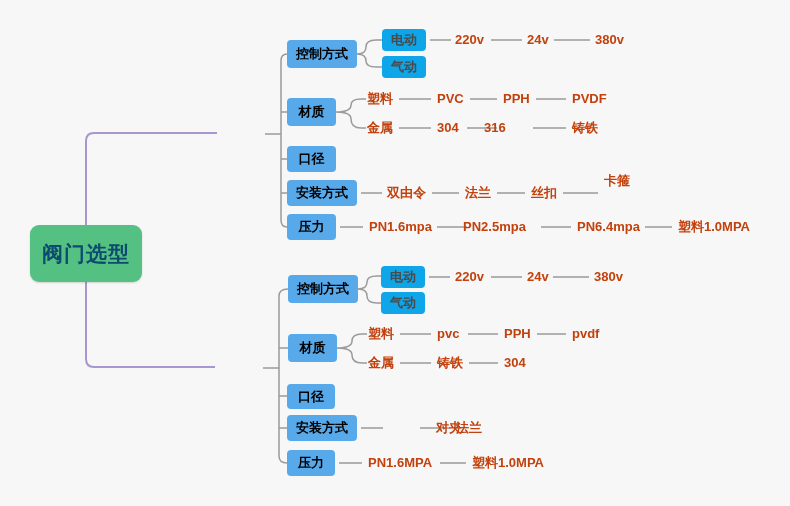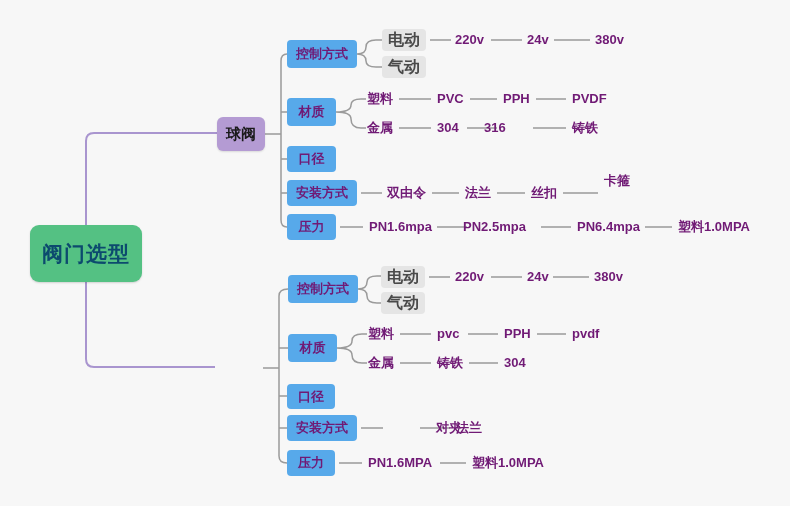--- a/index.html
+++ b/index.html
@@ -33,35 +33,35 @@
   .branch-node{
     background:#b49bd3;
     border-radius:6px;
     color:#1a1a1a;
     font-size:15px;
     box-shadow:0 1px 2px rgba(0,0,0,.12);
   }
   .topic-node{
     background:#57a9ea;
     border-radius:4px;
-    color:#701a75;
+    color:#000000;
     font-size:13px;
     font-family:Liberation Serif, serif;
   }
   .item-node{
-    background:#e5e5e5;
+    background:#0ea5e9;
     border-radius:4px;
     color:#4a4a4a;
-    font-size:16px;
+    font-size:13px;
   }
   .txt{
     position:absolute;
     height:18px;line-height:18px;
     font-size:13px;font-weight:bold;
-    color:#701a75;
+    color:#c2410c;
     white-space:nowrap;
     cursor:default;
   }
 </style>
 </head>
 <body>
 
 <div class="canvas">
 
   <svg width="790" height="506" aria-hidden="true">
@@ -96,21 +96,20 @@
                M337,348 Q352,348 352,355 Q352,363 362,363 L367,363
                M400,334 H431 M468,334 H498 M537,334 H566
                M400,363 H431 M469,363 H498
                M361,428 H383 M420,428 H450
                M339,463 H362 M440,463 H466" fill="none" stroke="#9b9b9b" stroke-width="1.5"></path>
     </g>
   </svg>
 
   <div class="node root-node" style="left:30px;top:225px;width:112px;height:57px;">阀门选型</div>
 
-  <div class="node branch-node" style="left:217px;top:117px;width:48px;height:34px;">球阀</div>
 
   <div class="node topic-node" style="left:287px;top:40px;width:70px;height:28px;">控制方式</div>
   <div class="node item-node" style="left:382px;top:29px;width:44px;height:22px;">电动</div>
   <div class="node item-node" style="left:382px;top:56px;width:44px;height:22px;">气动</div>
   <span class="txt" style="left:455px;top:31px;">220v</span>
   <span class="txt" style="left:527px;top:31px;">24v</span>
   <span class="txt" style="left:595px;top:31px;">380v</span>
 
   <div class="node topic-node" style="left:287px;top:98px;width:49px;height:28px;">材质</div>
   <span class="txt" style="left:367px;top:90px;">塑料</span>

